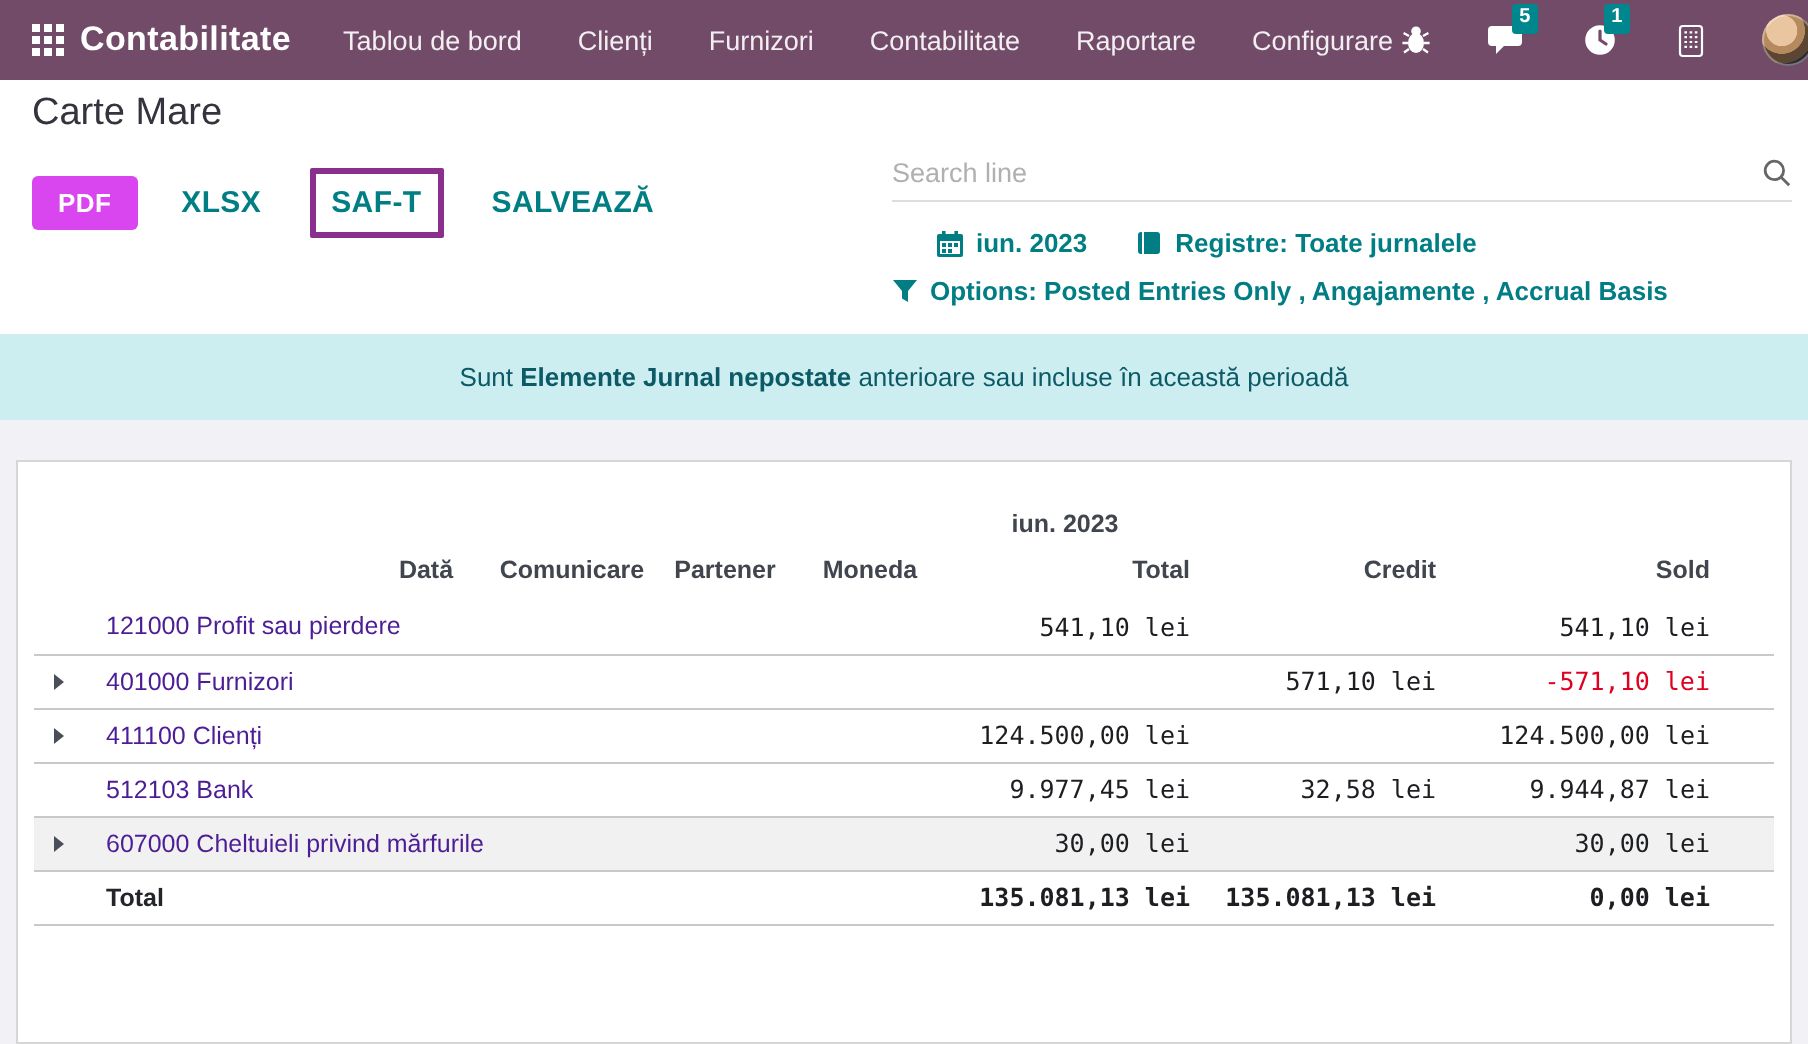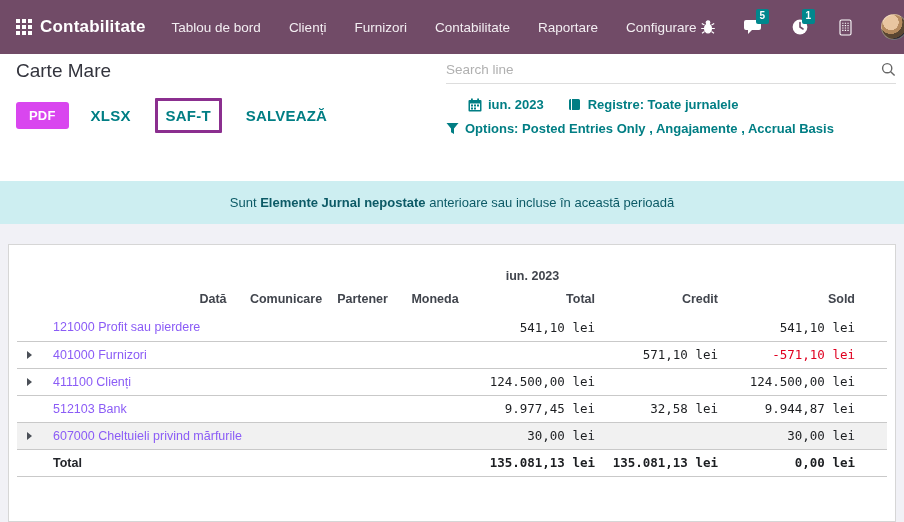--- a/index.html
+++ b/index.html
@@ -1,41 +1,41 @@
 <!DOCTYPE html>
 <html><head>
 <meta charset="utf-8">
 <style>
   * { margin:0; padding:0; box-sizing:border-box; }
   html,body { width:904px; height:522px; overflow:hidden; }
   body { font-family:"Liberation Sans","DejaVu Sans",sans-serif; background:#fff; }
   .app { width:904px; height:522px; display:flex; flex-direction:column; }
 
   
-  .topbar { height:54px; background:#714B67; display:flex; align-items:center; padding:0 16px; flex-shrink:0;text-align:right; }
+  .topbar { height:40px; background:#714B67; display:flex; align-items:center; padding:0 16px; flex-shrink:0;text-align:right; }
   .apps-btn { width:26px; height:26px; display:flex; align-items:center; justify-content:center; cursor:pointer; }
   .brand { color:#fff; font-size:17px; font-weight:600; margin:0 26px 0 8px; letter-spacing:.2px; }
   .nav { display:flex; align-items:center; gap:28px; }
   .nav-item { color:#f3eef2; font-size:13.5px; cursor:pointer; white-space:nowrap; }
   .topbar-right { margin-left:auto; display:flex; align-items:center; gap:24px; }
   .icon-btn { position:relative; display:flex; align-items:center; justify-content:center; width:22px; height:22px; cursor:pointer; }
   .badge { position:absolute; top:-7px; left:13px; background:#00878D; color:#fff; font-size:10px; font-weight:700; line-height:1; padding:2px 4px 3px; border-radius:2px; }
   .avatar { width:26px; height:26px; border-radius:50%; background:
       radial-gradient(circle at 38% 32%, #e9c6a0 0 32%, #b58a5e 33% 48%, #5a4632 49% 68%, #2e2a33 69%);
       box-shadow:0 0 0 1px rgba(255,255,255,.35) inset; cursor:pointer; }
 
   
   .content-header { position:relative; background:#fff; height:127px; padding:4px 16px; flex-shrink:0; }
   .page-title { font-size:19px; color:#33343d; font-weight:400; margin-top:2px; }
   .btn-row { display:flex; align-items:center; margin-top:16px; gap:22px; }
   .btn-primary { background:#d946ef; color:#fff; font-size:13px; font-weight:700; border:none; padding:6px 13px; border-radius:3px; cursor:pointer; letter-spacing:.2px; }
   .btn-link { background:none; border:none; color:#017E84; font-size:15px; font-weight:700; cursor:pointer; letter-spacing:.2px; padding:6px 0; }
   .saft-annotation { border:3px solid #8B2F8F; border-radius:1px; padding:0 8px; margin:0 2px; display:inline-flex; align-items:center; }
   .right-panel { position:absolute; top:8px; right:8px; width:450px; }
-  .search-row { display:flex; align-items:center; border-bottom:1px solid #ddd; padding-bottom:6px; }
+  .search-row { display:flex; align-items:center; border-bottom:1px solid #ddd; padding-bottom:6px;margin-top:31px; }
   .search-input { flex:1; border:none; outline:none; font-size:13.5px; color:#444; background:transparent; }
   .search-input::placeholder { color:#b0b0b0; }
   .filters { margin-top:13px; font-size:13px; font-weight:700; color:#017E84; }
   .filter-line1 { display:flex; align-items:center; gap:24px; margin-left:22px; }
   .filter-line2 { display:flex; align-items:center; margin-top:9px; }
   .filter-item { display:flex; align-items:center; gap:6px; cursor:pointer; white-space:nowrap; }
 
   
   .banner { background:#cdeef1; color:#0c5a66; font-size:13px; text-align:center; padding:14px 8px; flex-shrink:0; }
   .banner b { cursor:pointer; }
@@ -45,21 +45,21 @@
   .card { background:#fff; border:1px solid #d6d6d6; height:100%; overflow:hidden; }
 
   table.ledger { width:calc(100% - 16px); margin:20px 8px 0; border-collapse:collapse; table-layout:fixed; font-size:12.5px; color:#374151; }
   .ledger th { font-weight:700; color:#41454d; }
   .period-row th { padding:4px 0 6px; text-align:center; font-weight:600; }
   .cols-row th { padding:3px 0 8px; }
   .c-center { text-align:center; }
   .c-right { text-align:right; }
   .pad-r { padding-right:32px !important; }
   .ledger tbody td { height:27px; border-bottom:1px solid #c9c9c9; }
-  .cell-name { position:relative; padding-left:36px; white-space:nowrap; overflow:visible; color:#8b5cf6; }
+  .cell-name { position:relative; padding-left:36px; white-space:nowrap; overflow:visible; color:#4c1d95; }
   .caret { position:absolute; left:10px; top:50%; margin-top:-4px; width:0; height:0;
            border-left:5px solid #4a4f57; border-top:4px solid transparent; border-bottom:4px solid transparent; }
   .amount { font-family:"DejaVu Sans Mono","Liberation Mono",monospace; font-size:12.5px; color:#1c1e21; text-align:right; white-space:nowrap; }
   .neg { color:#e00020; }
   .row-highlight td { background:#f1f1f1; }
   .total-row td { font-weight:700; border-bottom:1px solid #b5b5b5; border-top:none; }
   .total-row .cell-name { color:#23252a; }
 
   
   svg { display:block; }

